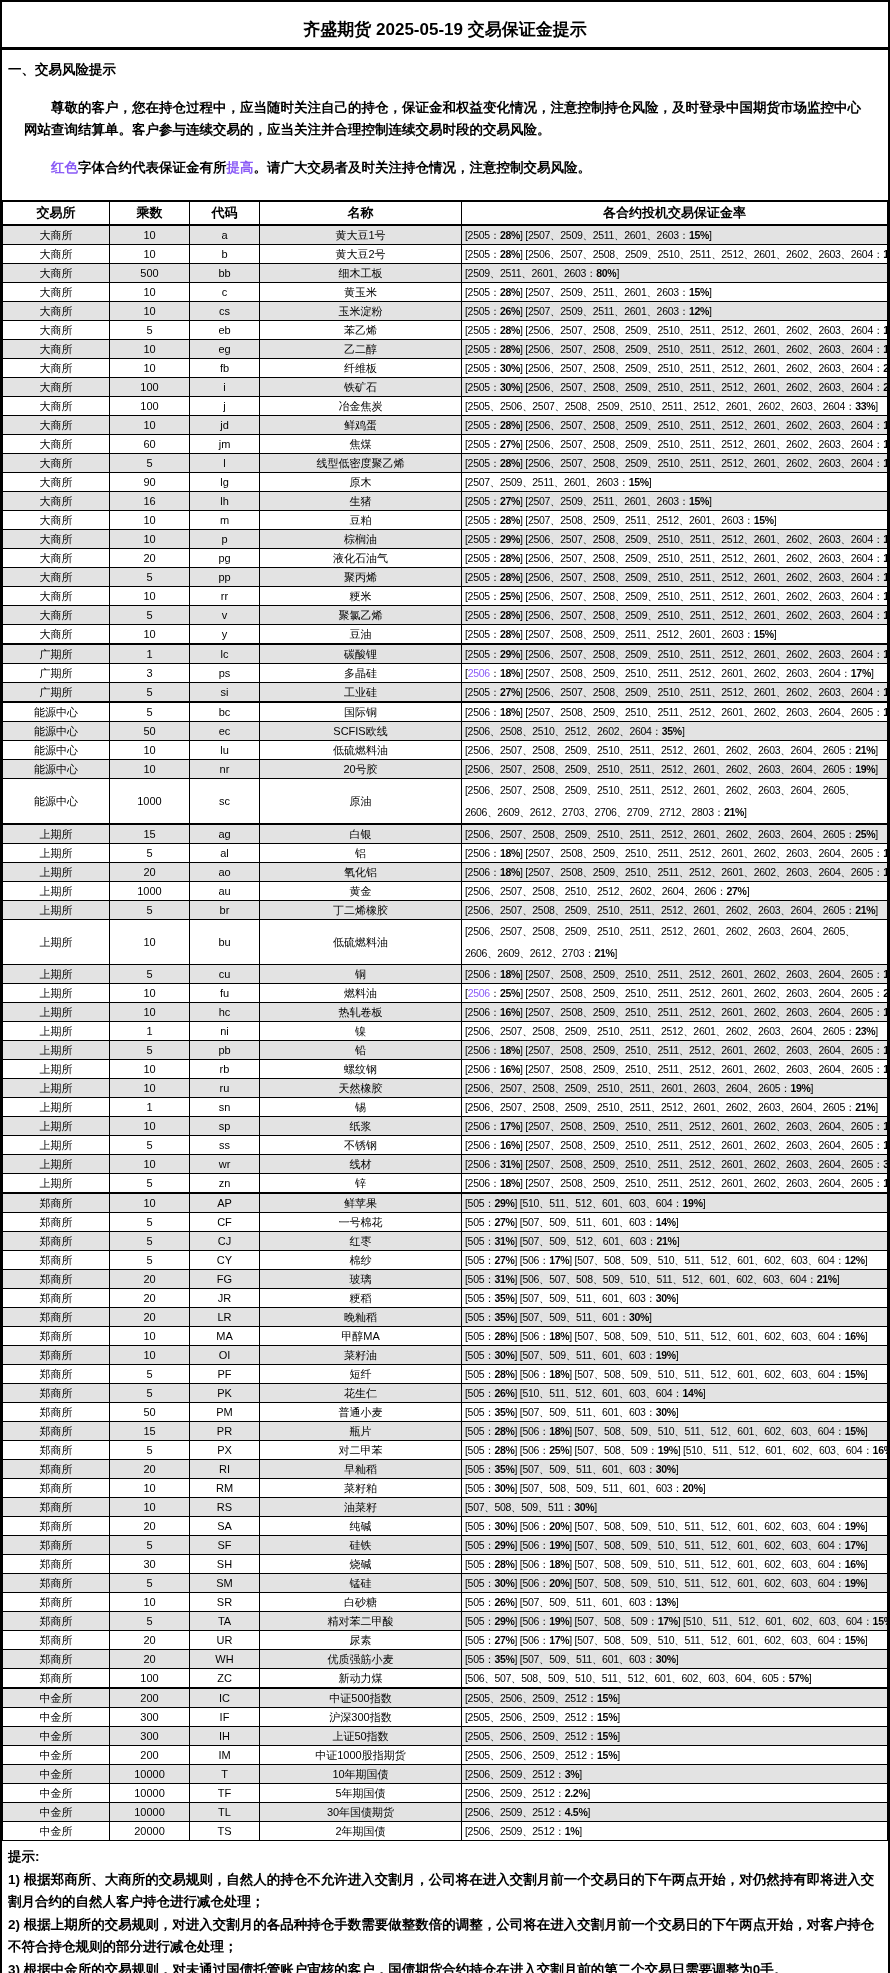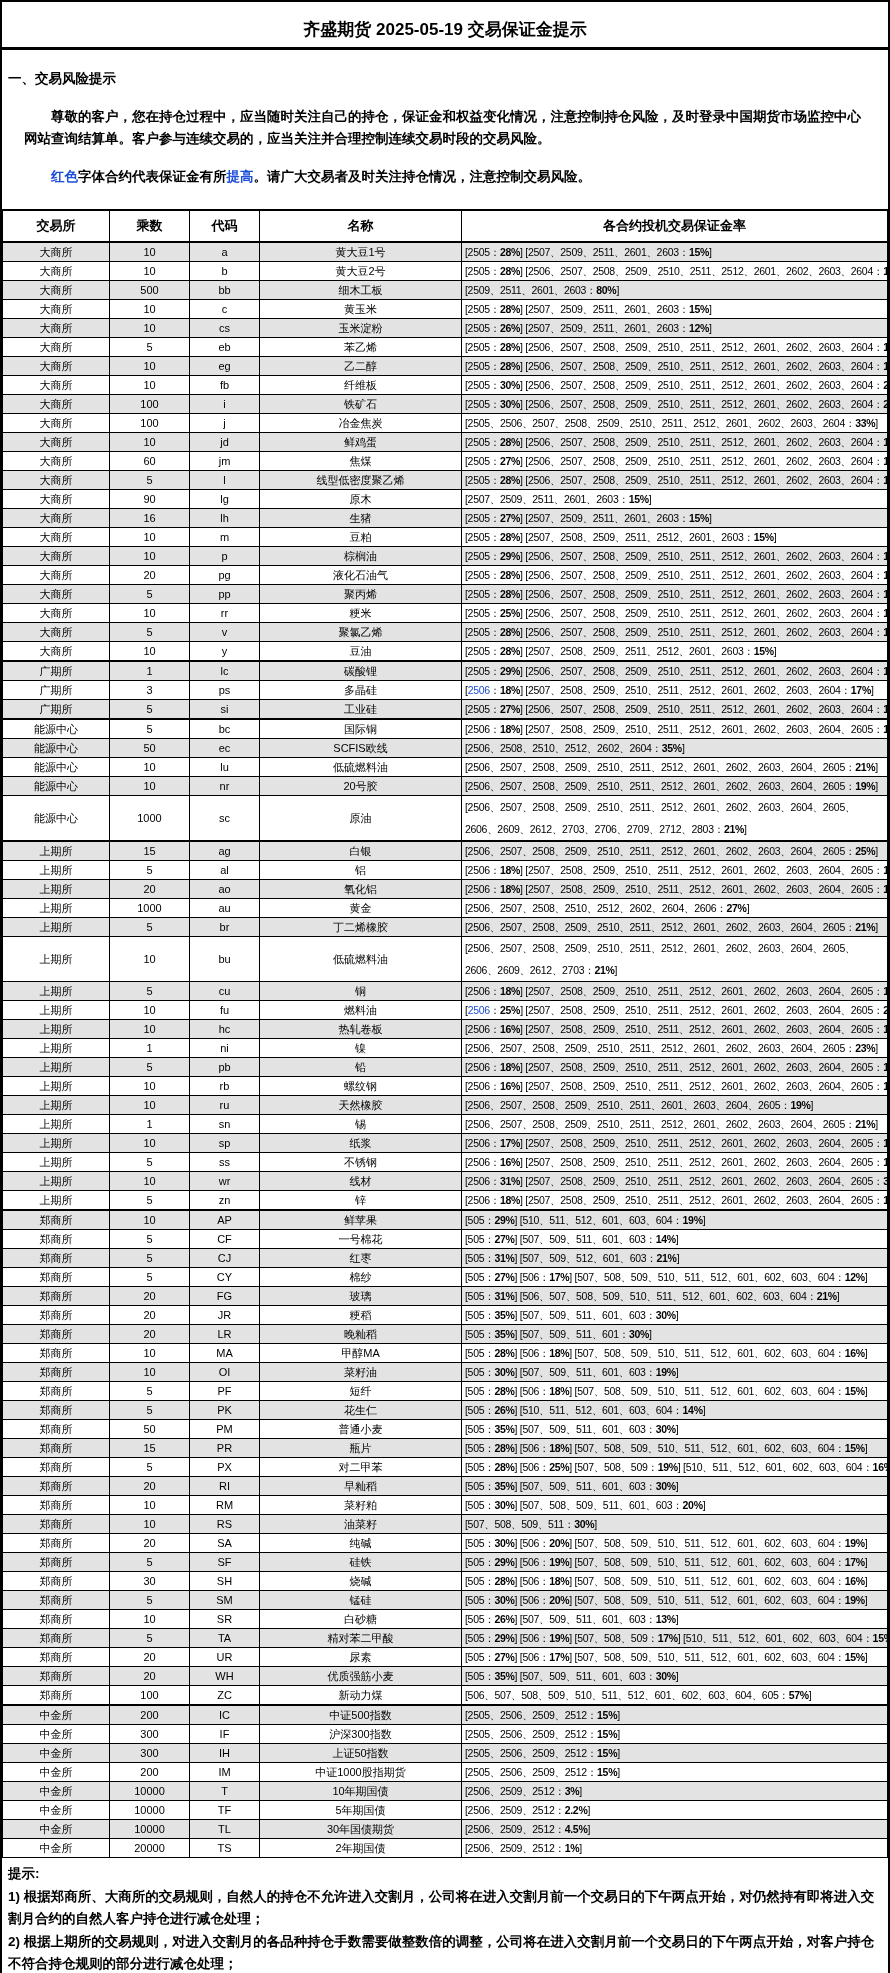--- a/index.html
+++ b/index.html
@@ -1,25 +1,25 @@
 <!DOCTYPE html>
 <html><head>
 <meta charset="utf-8">
 <style>
   html,body { margin:0; padding:0; background:#fff; }
   body { width:890px; font-family:"Liberation Sans","DejaVu Sans",sans-serif; color:#000; }
   .doc { box-sizing:border-box; width:890px; min-height:1973px; border:2px solid #000; border-bottom:4px solid #000; }
   .title { text-align:center; font-weight:bold; font-size:17px; padding:16px 0 6px; border-bottom:3px solid #000; }
-  .intro { padding:18px 6px 5px; font-size:13.5px; font-weight:600; line-height:22px; }
+  .intro { padding:9px 6px 5px; font-size:13.5px; font-weight:600; line-height:22px; }
   .intro .h { text-indent:0; }
   .intro p { margin:16px; text-indent:2em; }
-  .red { color:#1d4ed8; }
+  .red { color:#8b5cf6; }
   table { width:100%; border-collapse:collapse; table-layout:fixed; }
   th, td { border:1px solid #000; box-sizing:border-box; }
-  thead th { font-size:13px; font-weight:bold; height:32px; background:#fff;
+  thead th { font-size:13px; font-weight:bold; height:24px; background:#fff;
              border-top:2px solid #000; border-bottom:2px solid #000; text-align:center; }
   tbody td { height:19px; font-size:11px; text-align:center; padding:0 2px;
              overflow:hidden; white-space:nowrap; line-height:18px; }
   tbody tr:nth-child(odd) { background:#e3e3e3; }
   tbody tr.group-start td { border-top:2px solid #000; }
   td.rate { text-align:left; font-size:10.5px; letter-spacing:-0.3px; padding:0 3px; }
   td.rate b { font-weight:bold; }
   tr.tall td { height:38px; }
   tr.tall td.rate { white-space:normal; line-height:22px; }
   .notes { padding:4px 6px 6px; font-size:13.5px; font-weight:600; line-height:22px; }

